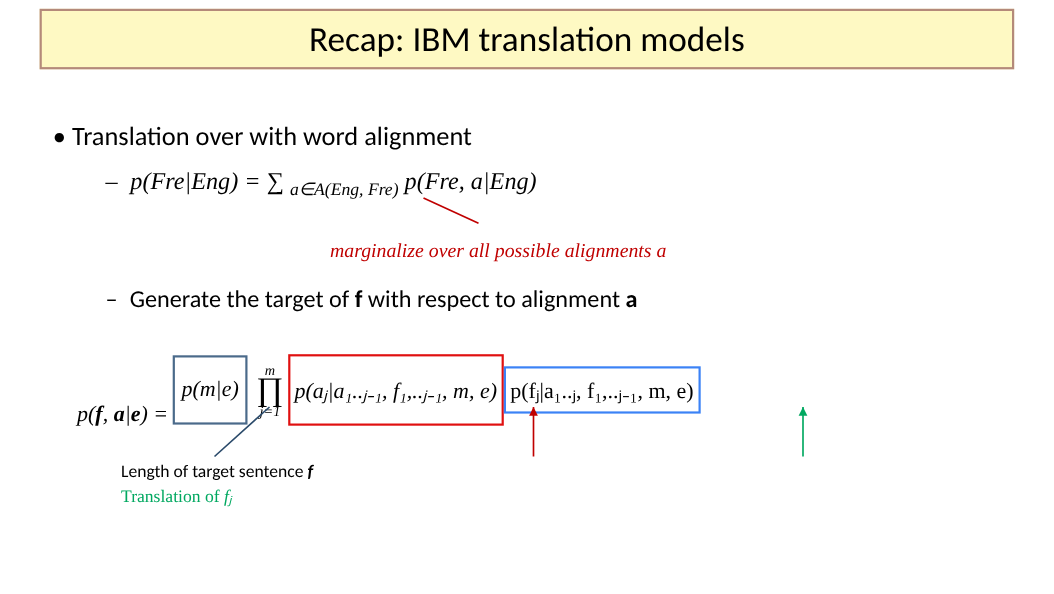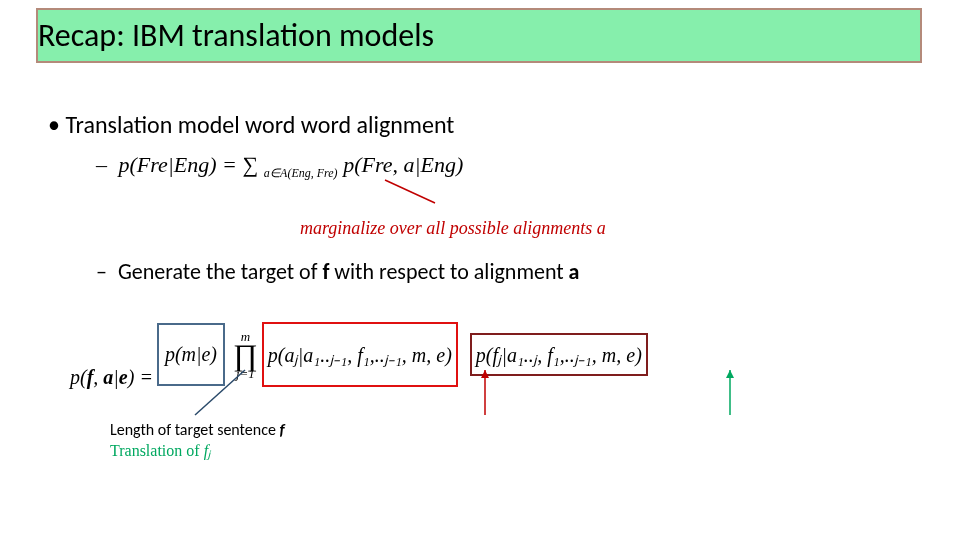--- a/index.html
+++ b/index.html
@@ -10,22 +10,22 @@
     font-family: Calibri, "Segoe UI", Arial, sans-serif;
     position: relative;
     overflow: hidden;
   }
   .title-box {
     position: absolute;
     left: 36px;
     top: 8px;
     right: 36px;
     border: 2px solid #b48a7a;
-    background: #86efac;
-    text-align: left;
+    background: #fef9c3;
+    text-align: center;
     padding: 6px 0;
   }
   .title-box span {
     font-size: 32px;
     color: #000;
   }
   .bullet-main {
     position: absolute;
     left: 48px;
     top: 110px;
@@ -89,24 +89,22 @@
   }
   .prod .top { font-size: 13px; }
   .prod .sym { font-size: 30px; line-height: 0.8; }
   .prod .bot { font-size: 13px; }
   .box-red {
     border: 2px solid #e01010;
     padding: 17px 4px;
     font-style: italic;
   }
   .box-green {
-    border: 2px solid #7f1d1d;
+    border: 2px solid #3b82f6;
     padding: 6px 4px;
-    font-style: italic;
-    margin-left: 12px;
   }
   .labels-row {
     position: absolute;
     left: 110px;
     top: 420px;
     width: 780px;
     display: flex;
     justify-content: flex-start;
     font-size: 16px;
     flex-direction: column;
@@ -119,28 +117,28 @@
   .lbl-green .it { font-style: italic; }
 </style>
 </head>
 <body>
 
 <div class="title-box">
   <span>Recap: IBM translation models</span>
 </div>
 
 <div class="bullet-main">
-  <span>Translation model word word alignment</span>
+  <span>Translation over with word alignment</span>
 </div>
 
 <div class="sub1">
   <span class="dash">–</span>
   <span class="it">p(Fre|Eng) = </span>
   <span class="it" style="font-size:22px">∑</span>
-  <span class="it" style="font-size:12px;vertical-align:sub">a∈A(Eng, Fre)</span>
+  <span class="it" style="font-size:16px;vertical-align:sub">a∈A(Eng, Fre)</span>
   <span class="it"> p(Fre, a|Eng)</span>
 </div>
 
 <svg class="arrow" style="left:380px;top:175px" width="60" height="35">
   <line x1="5" y1="5" x2="55" y2="28" stroke="#c00000" stroke-width="1.5"></line>
 </svg>
 
 <div class="marginalize">
   <span>marginalize over all possible alignments a</span>
 </div>

